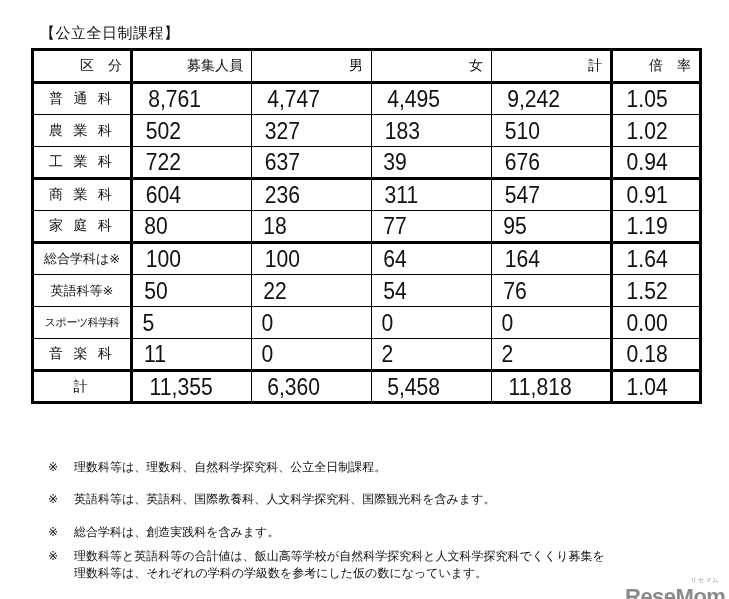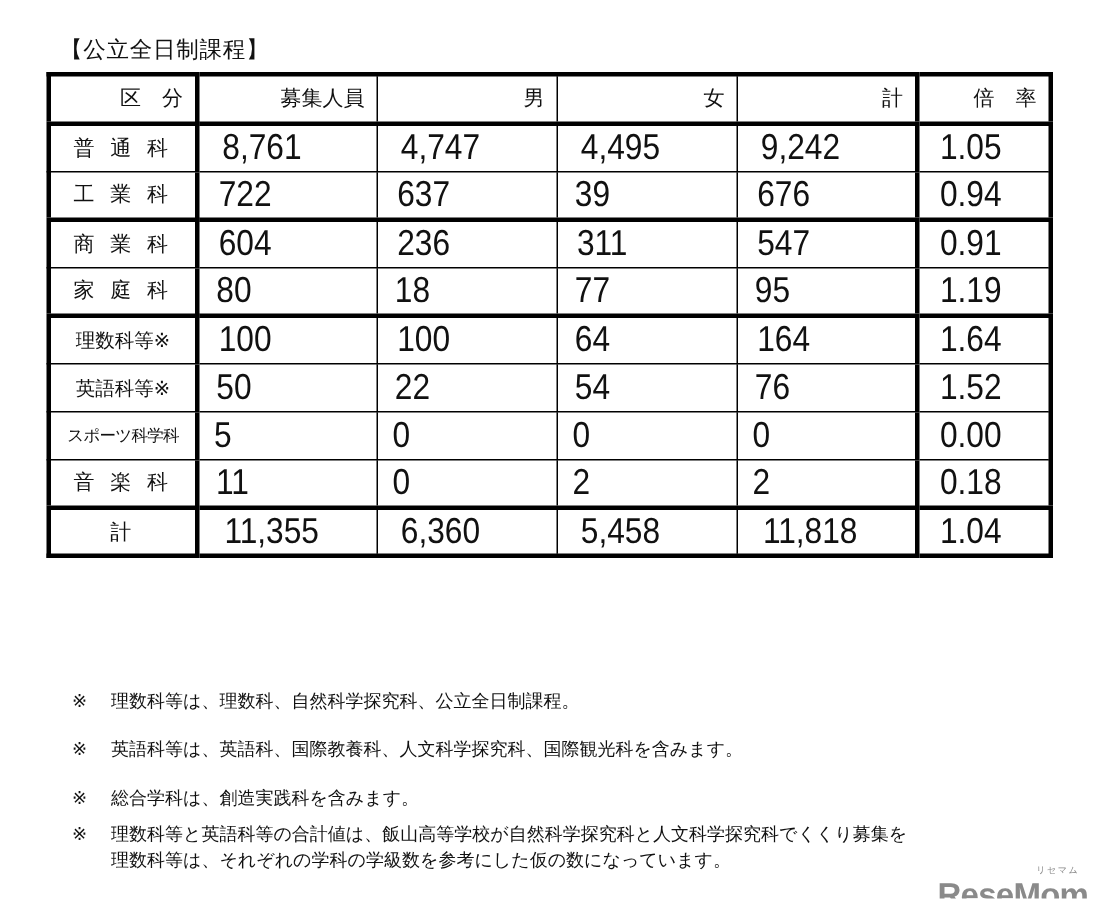--- a/index.html
+++ b/index.html
@@ -78,20 +78,28 @@
   </tr>
 
   <tr>
     <td class="label thick-right">普 通 科</td>
     <td class="num"><span>8,761</span></td>
     <td class="num"><span>4,747</span></td>
     <td class="num"><span>4,495</span></td>
     <td class="num"><span>9,242</span></td>
     <td class="num thick-left"><span>1.05</span></td>
   </tr>
+  <tr>
+    <td class="label thick-right">農 業 科</td>
+    <td class="num"><span>502</span></td>
+    <td class="num"><span>327</span></td>
+    <td class="num"><span>183</span></td>
+    <td class="num"><span>510</span></td>
+    <td class="num thick-left"><span>1.02</span></td>
+  </tr>
   <tr class="thick-bottom">
     <td class="label thick-right">工 業 科</td>
     <td class="num"><span>722</span></td>
     <td class="num"><span>637</span></td>
     <td class="num"><span>39</span></td>
     <td class="num"><span>676</span></td>
     <td class="num thick-left"><span>0.94</span></td>
   </tr>
   <tr>
     <td class="label thick-right">商 業 科</td>
@@ -103,21 +111,21 @@
   </tr>
   <tr class="thick-bottom">
     <td class="label thick-right">家 庭 科</td>
     <td class="num"><span>80</span></td>
     <td class="num"><span>18</span></td>
     <td class="num"><span>77</span></td>
     <td class="num"><span>95</span></td>
     <td class="num thick-left"><span>1.19</span></td>
   </tr>
   <tr>
-    <td class="label compact thick-right">理数科等※</td>
+    <td class="label compact thick-right">総合学科は※</td>
     <td class="num"><span>100</span></td>
     <td class="num"><span>100</span></td>
     <td class="num"><span>64</span></td>
     <td class="num"><span>164</span></td>
     <td class="num thick-left"><span>1.64</span></td>
   </tr>
   <tr>
     <td class="label compact thick-right">英語科等※</td>
     <td class="num"><span>50</span></td>
     <td class="num"><span>22</span></td>

